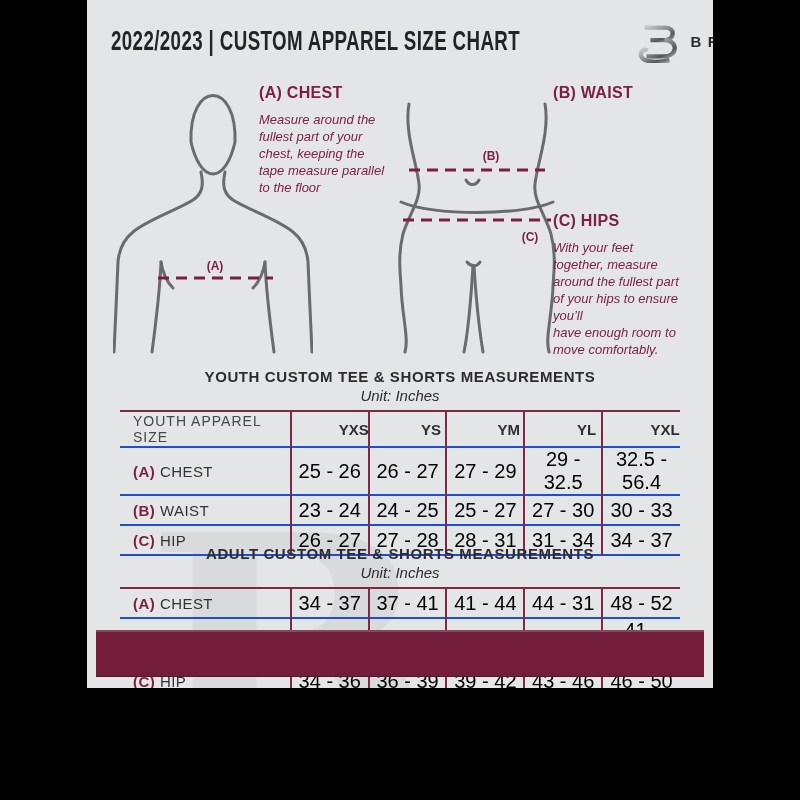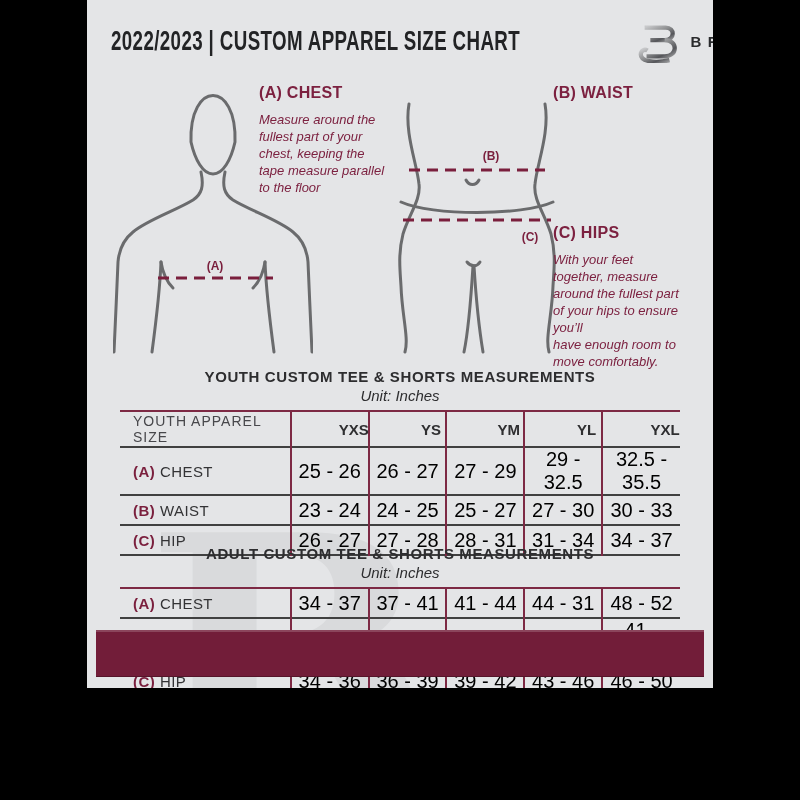--- a/index.html
+++ b/index.html
@@ -20,34 +20,34 @@
   .torso{left:26px;top:4px;}
   .hipsfig{left:300px;top:24px;}
   .outline{fill:none;stroke:#6a6b6d;stroke-width:3;stroke-linecap:round;}
   .dash{fill:none;stroke:#7a1f3d;stroke-width:3;stroke-dasharray:11 7;}
   .figlabel{font-family:"Liberation Sans",sans-serif;font-size:12px;font-weight:bold;fill:#7a1f3d;}
   .instr{position:absolute;color:#7c2140;}
   .instr h3{margin:0 0 9px 0;font-size:16px;font-weight:bold;letter-spacing:.3px;}
   .instr p{margin:0;font-size:13px;line-height:17px;font-style:italic;white-space:pre-line;}
   .instr-a{left:172px;top:6px;width:140px;}
   .instr-b{left:466px;top:6px;width:142px;}
-  .instr-c{left:466px;top:146px;width:142px;}
+  .instr-c{left:466px;top:134px;width:142px;}
 
   
   .watermark{position:absolute;left:58px;top:528px;z-index:0;font-family:"DejaVu Serif",serif;font-weight:bold;font-size:340px;line-height:.78;color:#d9dadc;}
 
   
   .tbl-sec{position:absolute;left:33px;width:560px;z-index:1;}
   .youth{top:368px;}
   .adult{top:545px;}
   .tbl-title{margin:0;text-align:center;font-size:15px;font-weight:bold;color:#2d2d2f;letter-spacing:.6px;}
   .tbl-unit{text-align:center;font-size:15px;font-style:italic;color:#2d2d2f;margin:2px 0 6px 0;}
   table{width:100%;border-collapse:collapse;table-layout:fixed;border-top:2px solid #7d2944;border-bottom:2px solid #7d2944;}
   col.c-label{width:30.5%;}
-  tr{border-bottom:2px solid #404040;}
+  tr{border-bottom:2px solid #1d4ed8;}
   th,td{padding:0;height:28px;text-align:center;vertical-align:middle;background:transparent;}
   th{height:34px;font-size:15px;font-weight:bold;color:#2f2f31;padding-left:47px;}
   th.first,td.rowhead{text-align:left;padding-left:13px;}
   th.first{font-weight:normal;font-size:14px;letter-spacing:1px;color:#47474b;}
   td+td,th+th{border-left:2px solid #7d2944;}
   td{font-size:20px;color:#000000;}
   td.rowhead{font-size:15px;letter-spacing:.4px;color:#333335;}
   .pfx{color:#7a1f3d;font-weight:bold;margin-right:5px;}
 
   
@@ -157,21 +157,21 @@
           <th>YM</th>
           <th>YL</th>
           <th>YXL</th>
         </tr>
         <tr>
           <td class="rowhead"><span class="pfx">(A)</span><span>CHEST</span></td>
           <td>25 - 26</td>
           <td>26 - 27</td>
           <td>27 - 29</td>
           <td>29 - 32.5</td>
-          <td>32.5 - 35.5</td>
+          <td>32.5 - 56.4</td>
         </tr>
         <tr>
           <td class="rowhead"><span class="pfx">(B)</span><span>WAIST</span></td>
           <td>23 - 24</td>
           <td>24 - 25</td>
           <td>25 - 27</td>
           <td>27 - 30</td>
           <td>30 - 33</td>
         </tr>
         <tr>

